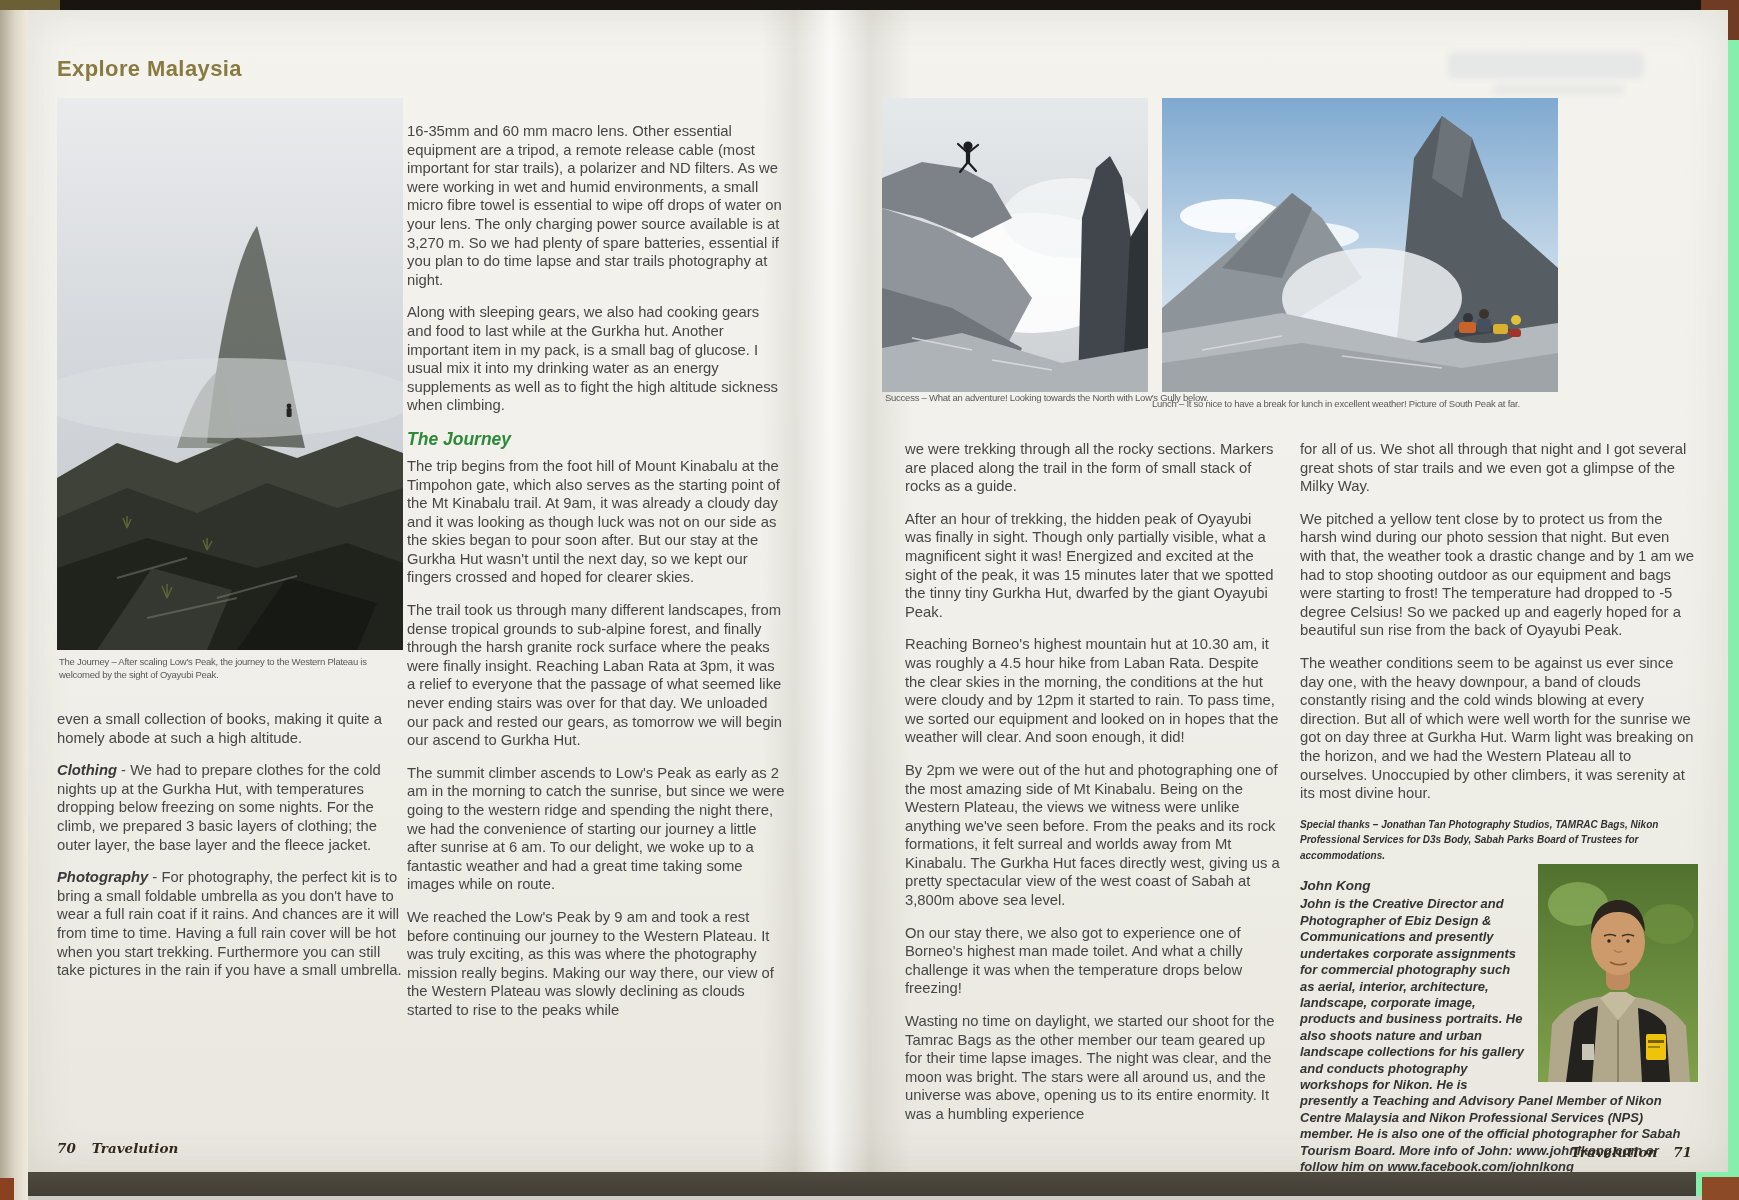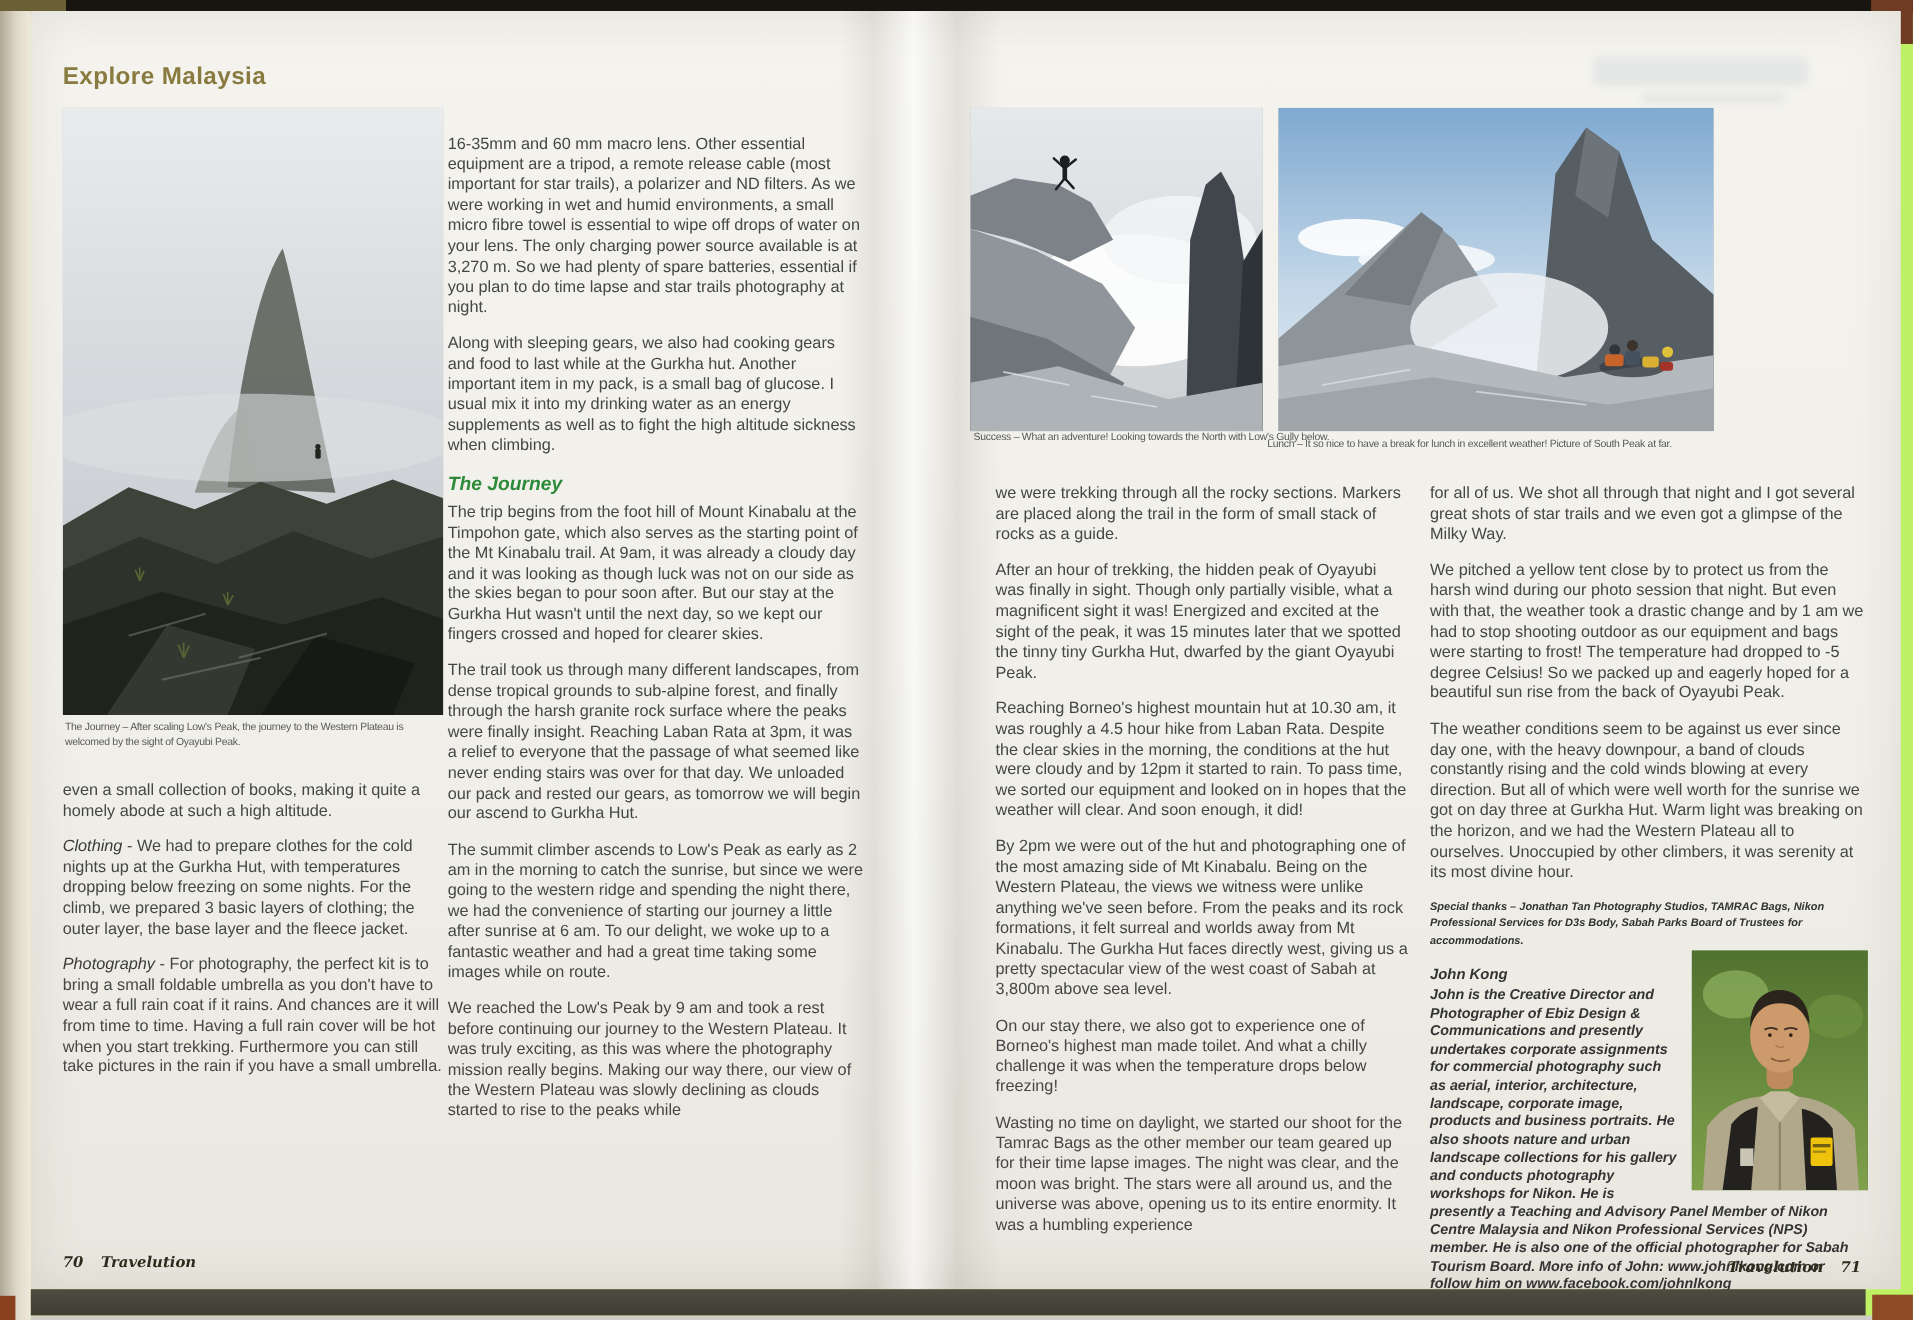--- a/index.html
+++ b/index.html
@@ -1,17 +1,17 @@
 <!DOCTYPE html>
 <html><head>
 <meta charset="utf-8">
 <style>
   html,body{margin:0;padding:0;background:#c9c6bf;}
   .canvas{position:relative;width:1739px;height:1200px;overflow:hidden;
-          font-family:"Liberation Sans",sans-serif;background:#bef264;}
+          font-family:"Liberation Sans",sans-serif;background:#86efac;}
   
   .top-edge{position:absolute;left:0;top:0;width:1739px;height:12px;background:#181510;}
   .tl-corner{position:absolute;left:0;top:0;width:60px;height:13px;background:#6a5f35;}
   .tr-corner{position:absolute;left:1701px;top:0;width:38px;height:40px;background:#6f3b22;}
   .left-strip{position:absolute;left:0;top:10px;width:28px;height:1190px;
               background:linear-gradient(90deg,#b0a896 0%,#ded8c8 55%,#efeadd 100%);}
   .bl-corner{position:absolute;left:0;top:1178px;width:14px;height:22px;background:#8a4120;}
   .bottom-band{position:absolute;left:28px;top:1172px;width:1668px;height:24px;
                background:linear-gradient(180deg,#4f4b41 0%,#403d34 100%);}
   .below-band{position:absolute;left:28px;top:1196px;width:1711px;height:4px;background:#cfccc5;}
@@ -27,21 +27,21 @@
   .g2{left:1492px;top:84px;width:132px;height:11px;background:rgba(150,165,190,.25);}
 
   
   .section-title{position:absolute;left:57px;top:56px;font-size:22px;font-weight:bold;
                  color:#897b40;letter-spacing:.4px;}
   .bt{font-size:14.8px;line-height:18.6px;color:#464646;margin-top:18px;}
   .bt p{margin:0 0 14px 0;}
   .bt p:last-child{margin-bottom:0;}
   .green-head{color:#2c8a39;font-weight:bold;font-style:italic;font-size:17.5px;
               line-height:21px;margin:4px 0 7px 0;}
-  .lbl{font-weight:normal;font-style:italic;color:#3a3a3a;}
+  .lbl{font-weight:bold;font-style:italic;color:#3a3a3a;}
   .caption{position:absolute;font-size:9.5px;line-height:12.5px;color:#595959;letter-spacing:-.25px;}
   .nowrap{white-space:nowrap;}
   .photo{position:absolute;overflow:hidden;background:#ccc;}
   .photo svg{display:block;}
   .footer{position:absolute;font-family:"DejaVu Serif",serif;font-style:italic;
           font-weight:bold;font-size:13.5px;color:#2e2a1c;}
   .footer .pgnum{margin-right:16px;}
   .thanks{font-size:10px;line-height:15.8px;font-weight:bold;font-style:italic;
           color:#323232;margin:0 0 12px 0;}
   .bio{text-align:left;font-weight:bold;font-style:italic;font-size:13px;

